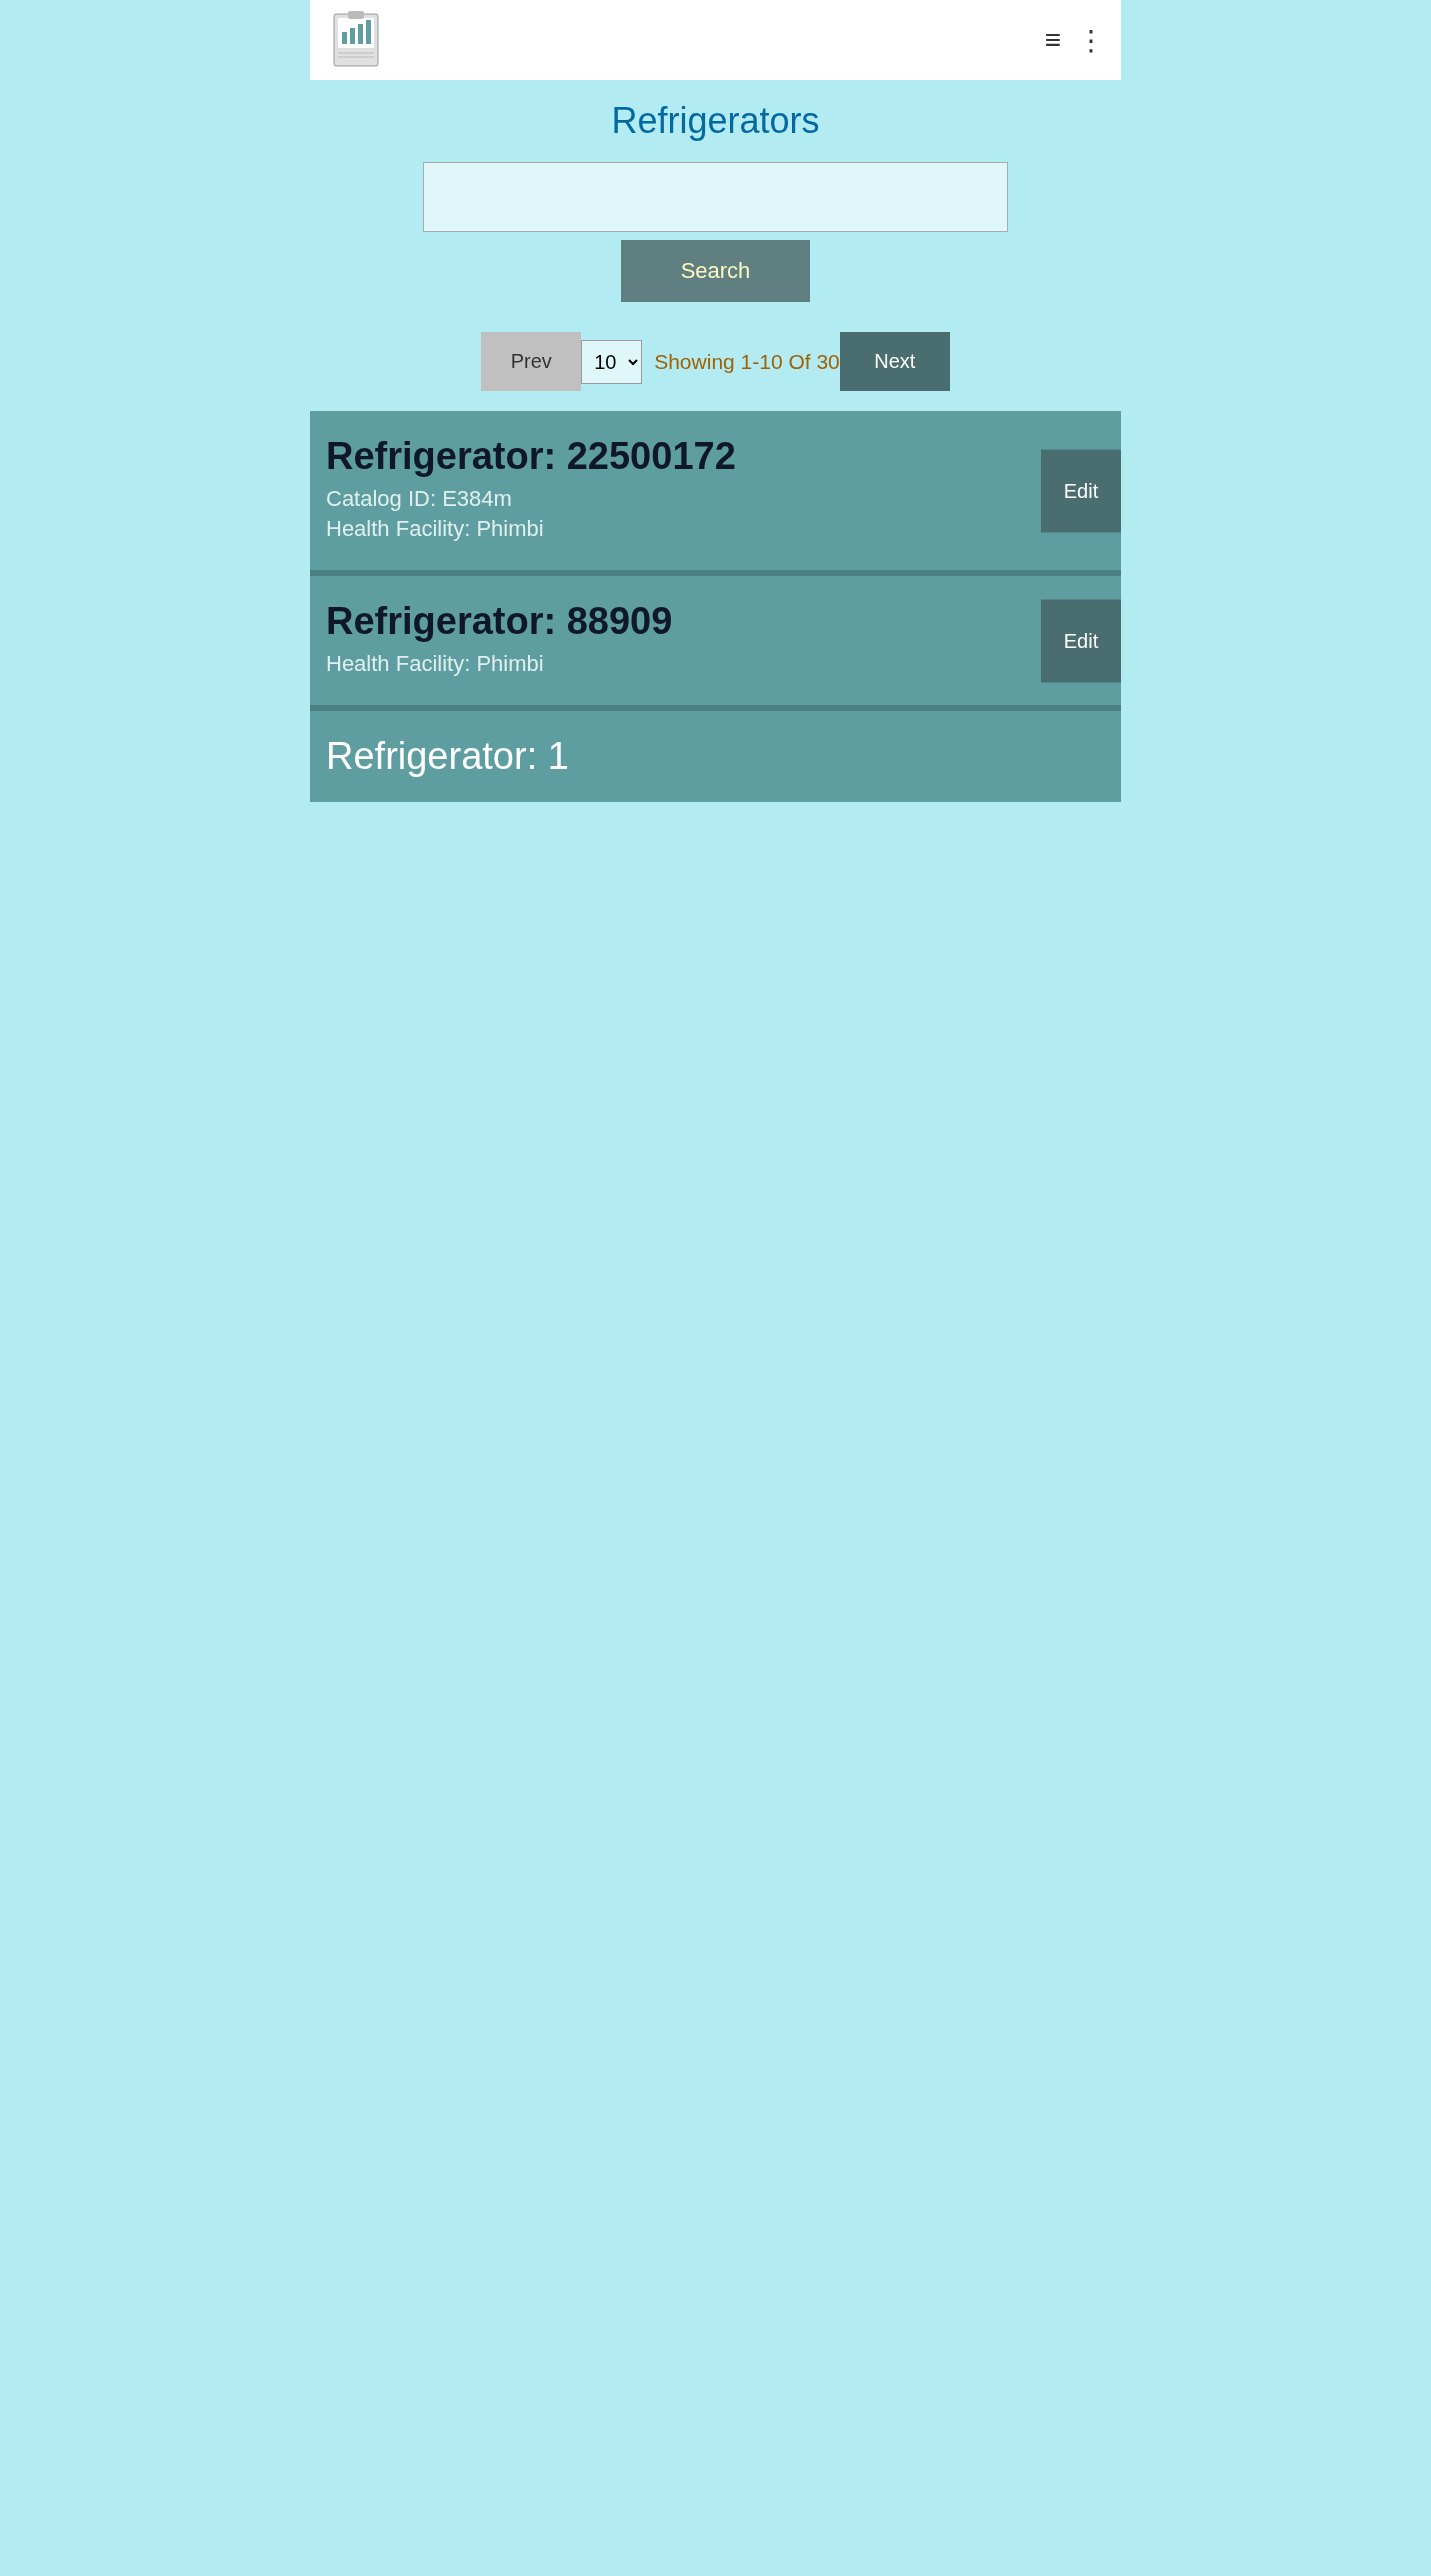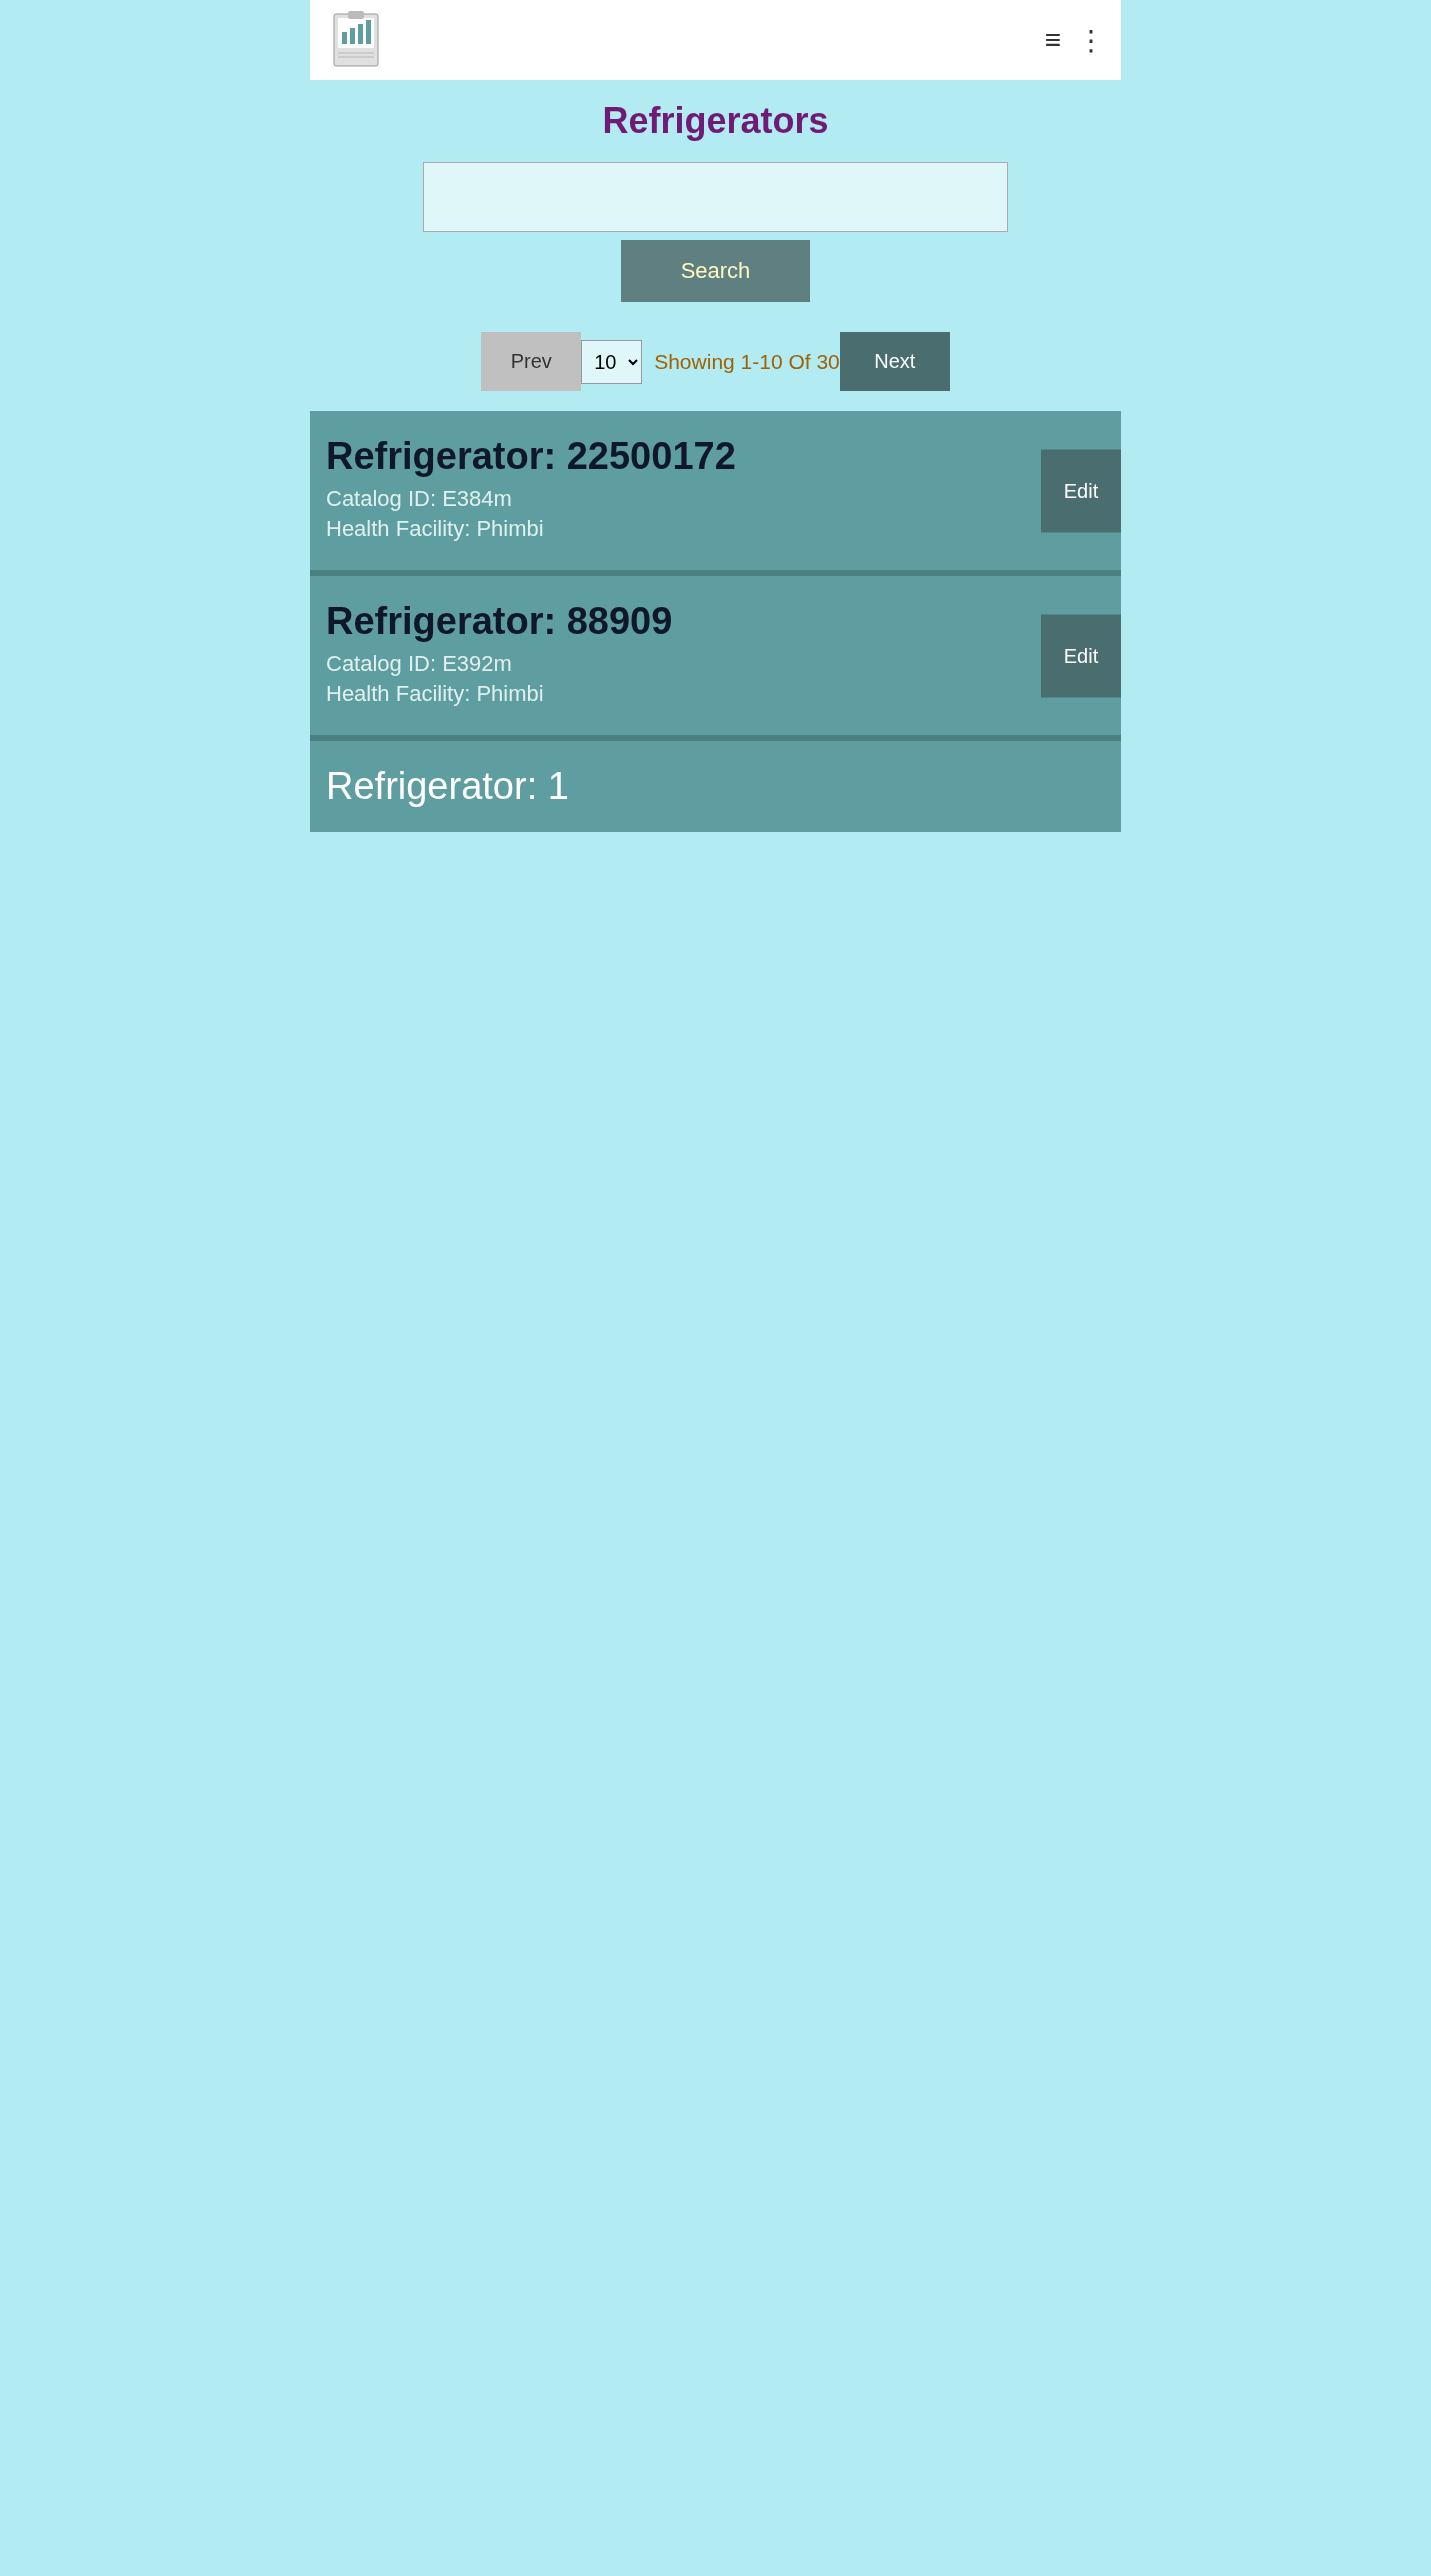--- a/index.html
+++ b/index.html
@@ -46,22 +46,22 @@
 
     
     .page-title-area {
       background-color: #b2ebf2;
       padding: 20px 16px 10px 16px;
       text-align: center;
     }
 
     .page-title {
       font-size: 36px;
-      font-weight: bold;
-      color: #701a75;
+      font-weight: normal;
+      color: #0369a1;
     }
 
     
     .search-area {
       background-color: #b2ebf2;
       padding: 10px 16px 20px 16px;
       display: flex;
       flex-direction: column;
       align-items: center;
     }
@@ -251,21 +251,20 @@
     <div class="refrigerator-title">Refrigerator: 22500172</div>
     <div class="refrigerator-detail">Catalog ID: E384m</div>
     <div class="refrigerator-detail">Health Facility: Phimbi</div>
     <button class="edit-button">Edit</button>
   </div>
 
   <div class="divider"></div>
 
   <div class="refrigerator-item">
     <div class="refrigerator-title">Refrigerator: 88909</div>
-    <div class="refrigerator-detail">Catalog ID: E392m</div>
     <div class="refrigerator-detail">Health Facility: Phimbi</div>
     <button class="edit-button">Edit</button>
   </div>
 
   <div class="divider"></div>
 
   <div class="refrigerator-item-last">
     <div class="refrigerator-title-last">Refrigerator: 1</div>
   </div>
 

